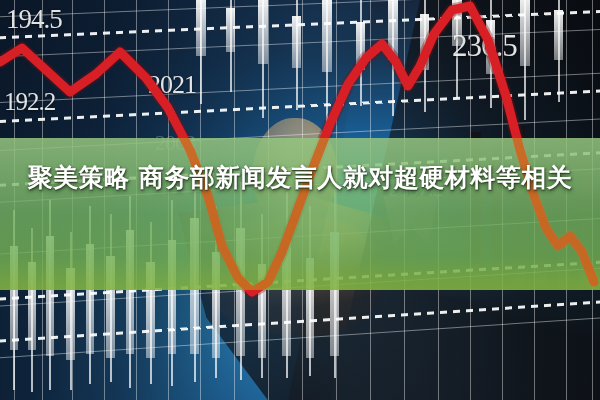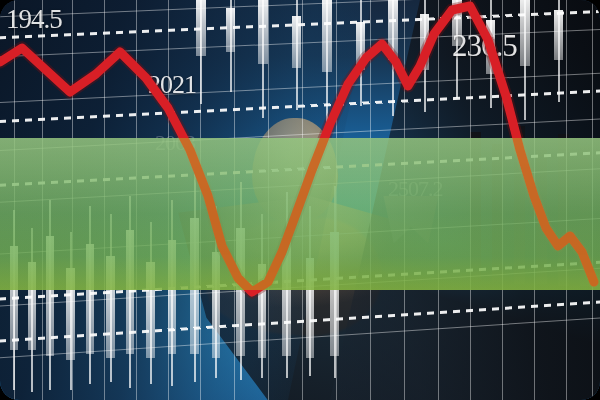--- a/index.html
+++ b/index.html
@@ -9,21 +9,20 @@
   }
   body {
     font-family: "DejaVu Sans", "Liberation Sans", sans-serif;
   }
   #stage {
     position: relative;
     width: 600px;
     height: 400px;
     overflow: hidden;
     background: #0b1c33;
-    border-radius: 19px;
   }
   .layer {
     position: absolute;
     inset: 0;
     pointer-events: none;
   }
 
   
   #bg-base {
     background:
@@ -331,20 +330,21 @@
       <div class="hline" style="top: 360px; transform: rotate(-3.8deg);"></div>
       <div class="dashline" style="top: 38px; transform: rotate(-2.5deg);"></div>
       <div class="dashline" style="top: 122px; transform: rotate(-2.9deg);"></div>
       <div class="dashline" style="top: 186px; transform: rotate(-3.1deg);"></div>
       <div class="dashline" style="top: 300px; transform: rotate(-3.5deg);"></div>
       <div class="dashline" style="top: 342px; transform: rotate(-3.7deg);"></div>
     </div>
 
   <div class="layer" id="axis-numbers">
       <div class="axnum" style="left: 6px; top: 4px; font-size: 27px;">194.5</div>
+      <div class="axnum" style="left: 4px; top: 88px; font-size: 25px;">192.2</div>
       <div class="axnum" style="left: 148px; top: 70px; font-size: 26px;">2021</div>
       <div class="axnum" style="left: 452px; top: 28px; font-size: 31px;">236.5</div>
       <div class="axnum" style="left: 155px; top: 130px; font-size: 22px; opacity: 0.28;">2063</div>
       <div class="axnum" style="left: 388px; top: 176px; font-size: 22px; opacity: 0.28;">2507.2</div>
     </div>
 
   <svg class="layer" id="redline" viewBox="0 0 600 400" preserveAspectRatio="none">
     <polyline id="trend-glow" fill="none" stroke="#7a0d10" stroke-width="13" stroke-linecap="round" stroke-linejoin="round" opacity="0.35" points="0,62 22,48 46,70 70,92 96,74 120,52 146,78 168,108 190,150 208,196 222,246 238,278 252,292 268,282 282,252 296,214 312,170 330,124 348,84 366,58 382,44 396,62 408,86 420,66 434,34 452,10 470,6 488,40 506,96 520,150 534,196 546,228 558,246 570,236 582,252 594,282"></polyline>
     <polyline id="trend-path" fill="none" stroke="#d81f26" stroke-width="9" stroke-linecap="round" stroke-linejoin="round" points="0,62 22,48 46,70 70,92 96,74 120,52 146,78 168,108 190,150 208,196 222,246 238,278 252,292 268,282 282,252 296,214 312,170 330,124 348,84 366,58 382,44 396,62 408,86 420,66 434,34 452,10 470,6 488,40 506,96 520,150 534,196 546,228 558,246 570,236 582,252 594,282"></polyline>
   </svg>
@@ -353,15 +353,16 @@
   <div id="green-band-soft"></div>
 
   <svg class="layer" id="redline-over" viewBox="0 0 600 400" preserveAspectRatio="none" style="opacity:.85">
     <clipPath id="bandclip">
         <rect x="0" y="138" width="600" height="152"></rect>
       </clipPath>
     <polyline id="trend-path-2" fill="none" stroke="#d2601c" stroke-width="9" stroke-linecap="round" stroke-linejoin="round" clip-path="url(#bandclip)" points="0,62 22,48 46,70 70,92 96,74 120,52 146,78 168,108 190,150 208,196 222,246 238,278 252,292 268,282 282,252 296,214 312,170 330,124 348,84 366,58 382,44 396,62 408,86 420,66 434,34 452,10 470,6 488,40 506,96 520,150 534,196 546,228 558,246 570,236 582,252 594,282"></polyline>
   </svg>
 
   <div id="title">
+    <span class="ln">聚美策略 商务部新闻发言人就对超硬材料等相关</span>
   </div>
 
 </div>
 
 </body></html>

